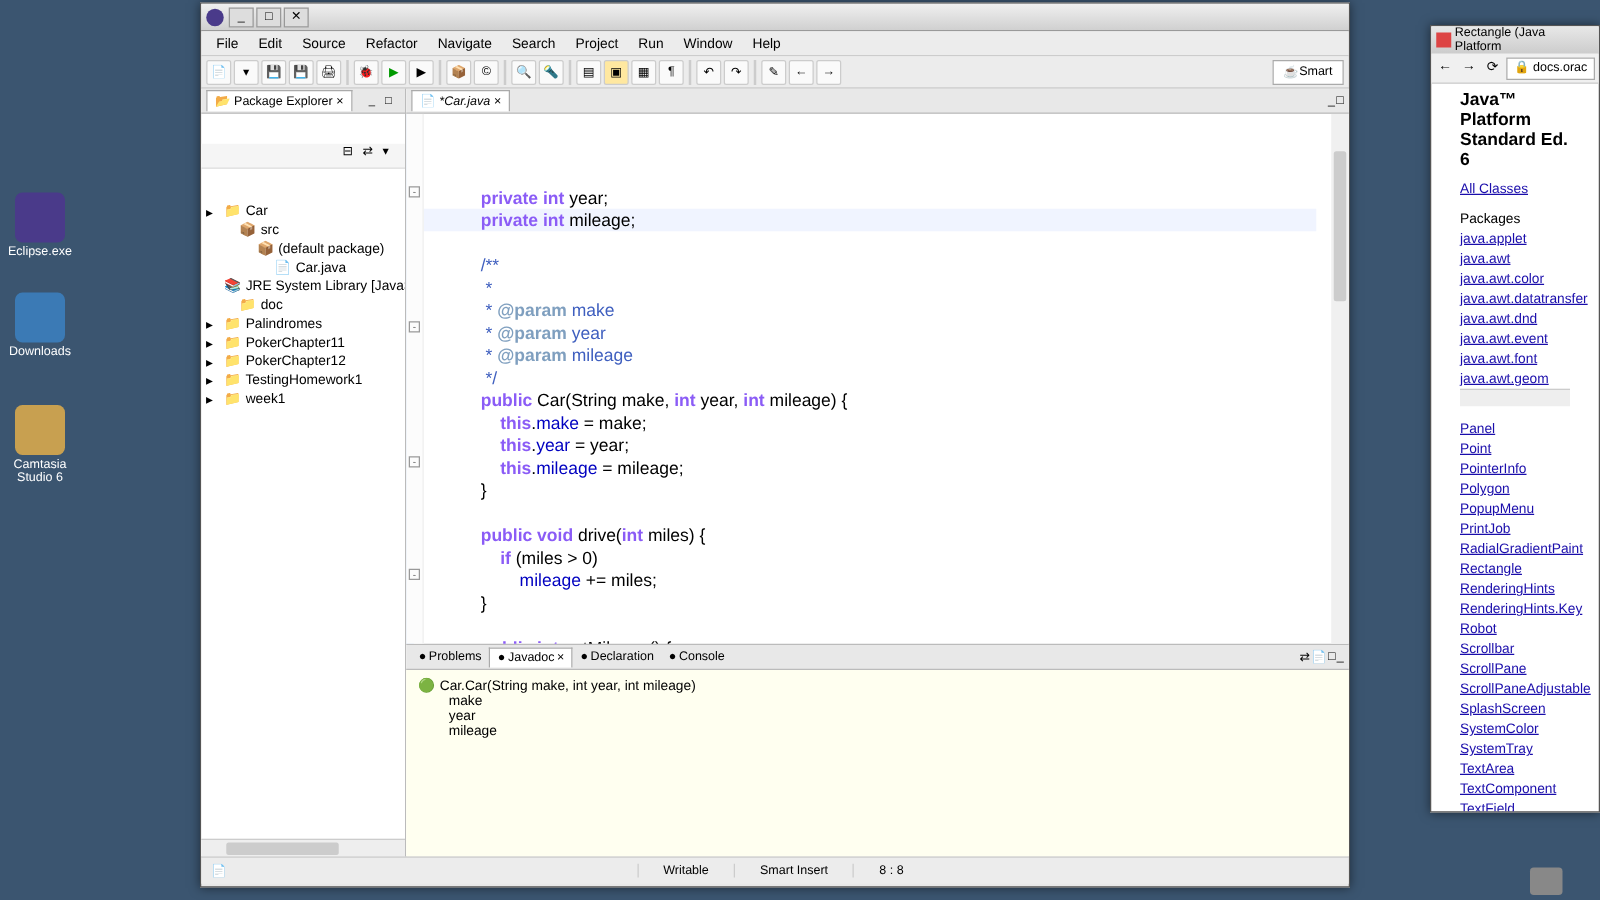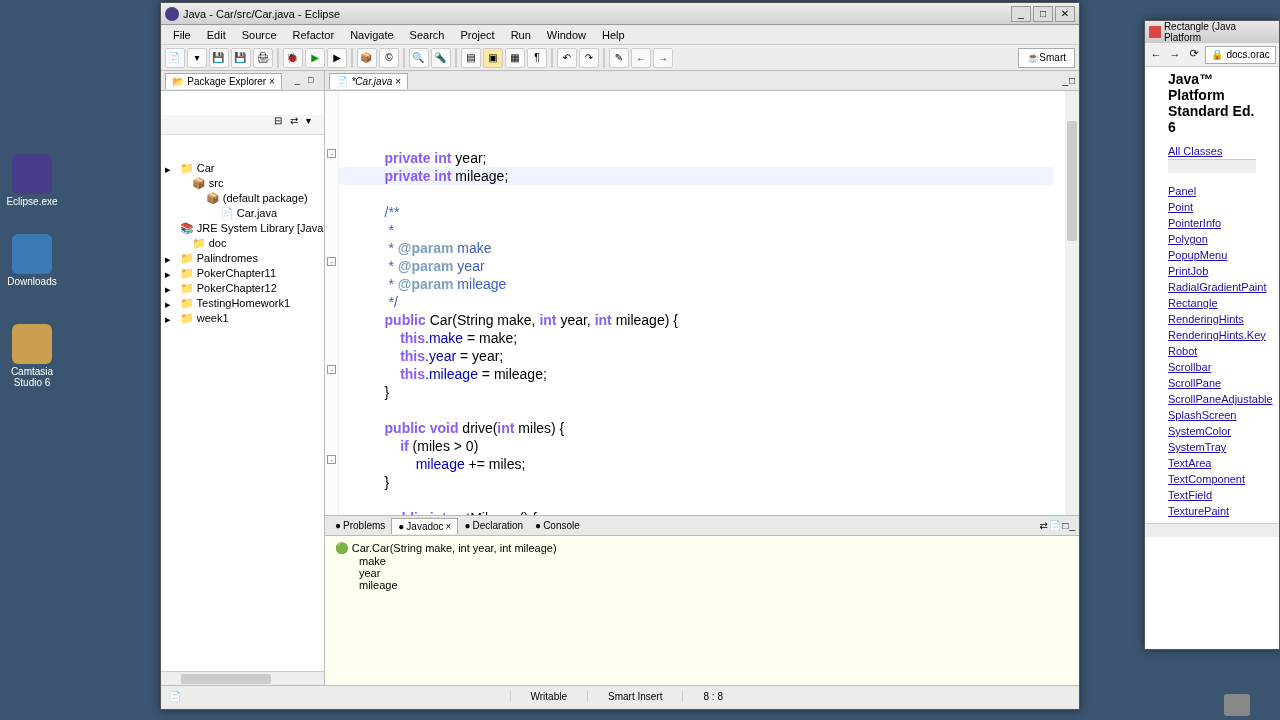--- a/index.html
+++ b/index.html
@@ -105,21 +105,20 @@
   <div>Downloads</div>
 </div>
 <div class="desktop-icon" style="top:300px; left:2px;">
   <div class="icn" style="background:#c8a050;"></div>
   <div>Camtasia Studio 6</div>
 </div>
 
 <div class="eclipse">
   <div class="titlebar">
     <div class="ticon"></div>
-    <div class="title">Java - Car/src/Car.java - Eclipse</div>
     <div class="wbtns">
       <div class="wbtn">_</div>
       <div class="wbtn">□</div>
       <div class="wbtn">✕</div>
     </div>
   </div>
   <div class="menubar" id="menubar">
       <span>File</span>
       <span>Edit</span>
       <span>Source</span>
@@ -261,20 +260,33 @@
   </div>
   <div class="cnav">
     <div class="cb">←</div>
     <div class="cb">→</div>
     <div class="cb">⟳</div>
     <div class="addr">🔒 <span>docs.orac</span></div>
   </div>
   <div class="body">
     <h3 id="chrome-heading">Java™ Platform<br>Standard Ed. 6</h3>
     <a>All Classes</a>
+    <div class="sec">
+      <div style="font-weight:normal; margin-bottom:2px;">Packages</div>
+      <div id="pkglist">
+          <a>java.applet</a>
+          <a>java.awt</a>
+          <a>java.awt.color</a>
+          <a>java.awt.datatransfer</a>
+          <a>java.awt.dnd</a>
+          <a>java.awt.event</a>
+          <a>java.awt.font</a>
+          <a>java.awt.geom</a>
+        </div>
+    </div>
     <div class="chscroll"></div>
     <div class="sec" id="clslist">
         <a>Panel</a>
         <a>Point</a>
         <a>PointerInfo</a>
         <a>Polygon</a>
         <a>PopupMenu</a>
         <a>PrintJob</a>
         <a>RadialGradientPaint</a>
         <a>Rectangle</a>

